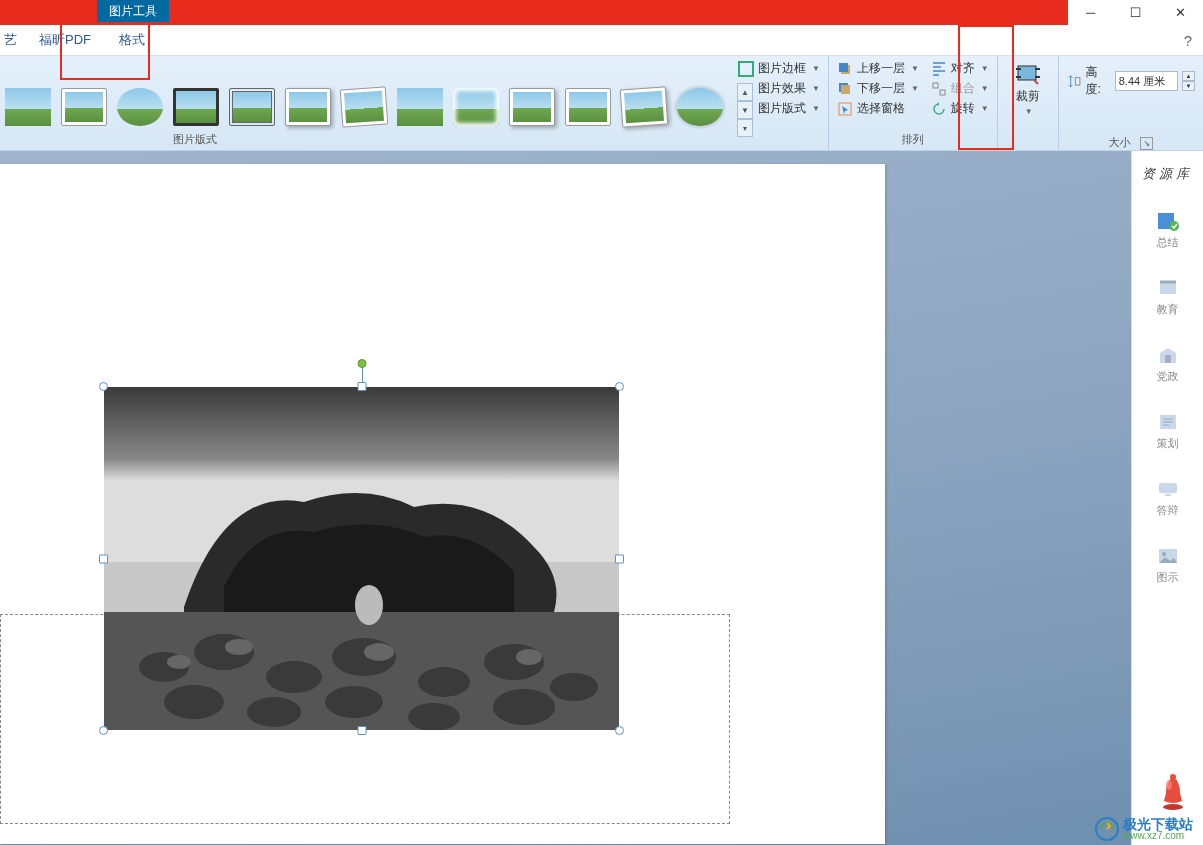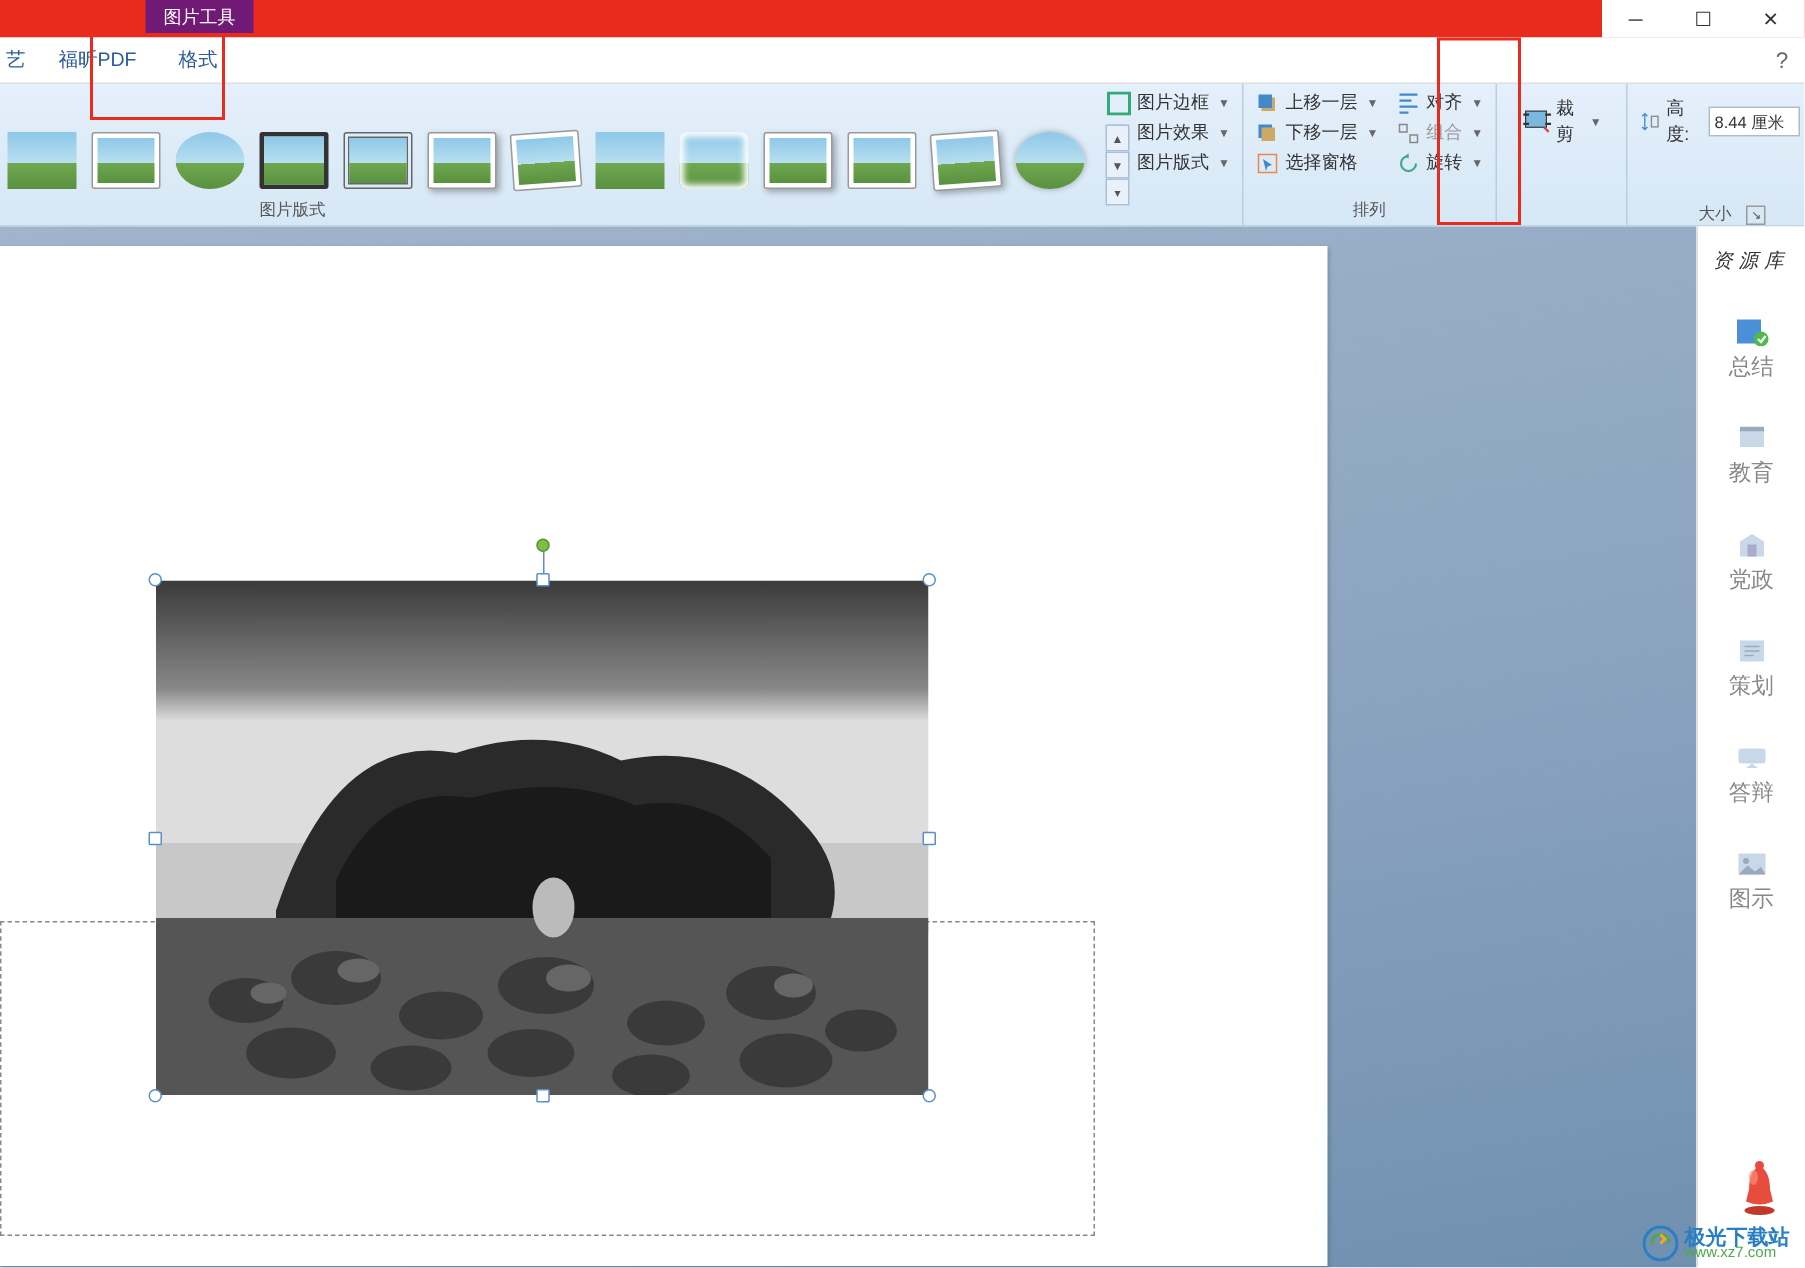--- a/index.html
+++ b/index.html
@@ -1,19 +1,19 @@
 <!DOCTYPE html>
 <html><head>
 <meta charset="utf-8">
 <style>
 * { margin: 0; padding: 0; box-sizing: border-box; font-family: "Microsoft YaHei", sans-serif; }
 body { width: 1203px; height: 845px; overflow: hidden; position: relative; background: #fff; }
 
 .titlebar { height: 25px; background: #e82b1c; display: flex; align-items: center; position: relative; }
-.picture-tools-tab { position: absolute; left: 97px; top: 0; background: #701a75; color: #fff; font-size: 12px; padding: 2px 12px; height: 22px; display: flex; align-items: center; }
+.picture-tools-tab { position: absolute; left: 97px; top: 0; background: #0369a1; color: #fff; font-size: 12px; padding: 2px 12px; height: 22px; display: flex; align-items: center; }
 .window-controls { position: absolute; right: 0; top: 0; display: flex; height: 25px; background: #fff; }
 .window-btn { width: 45px; height: 25px; display: flex; align-items: center; justify-content: center; cursor: pointer; font-size: 13px; color: #333; }
 .help-icon { font-size: 15px; color: #666; }
 
 .menubar { height: 31px; background: #fff; border-bottom: 1px solid #ddd; display: flex; align-items: center; position: relative; }
 .tab-item { padding: 0 14px; font-size: 13px; color: #2b5a9b; height: 100%; display: flex; align-items: center; cursor: pointer; }
 .tab-item.partial { padding-left: 4px; padding-right: 8px; }
 .highlight-box-tabs { position: absolute; left: 60px; top: -3px; width: 90px; height: 58px; border: 2px solid #e82b1c; pointer-events: none; z-index: 10; }
 
 .ribbon { height: 95px; background: linear-gradient(#e4f0fb, #d6e7f5); border-bottom: 1px solid #c0d4e8; display: flex; position: relative; }
@@ -41,21 +41,21 @@
 .ribbon-section-label { font-size: 11px; color: #555; text-align: center; padding-bottom: 3px; }
 .styles-section-label { position: absolute; bottom: 3px; left: 0; width: 390px; text-align: center; font-size: 11px; color: #555; }
 
 .pic-options { display: flex; flex-direction: column; gap: 3px; align-items: center; }
 .opt-row { display: flex; align-items: center; gap: 4px; font-size: 12px; color: #333; cursor: pointer; white-space: nowrap; }
 .opt-icon { width: 16px; height: 16px; display: inline-flex; align-items: center; justify-content: center; }
 .dd-arrow { font-size: 8px; color: #666; margin-left: 2px; }
 
 .arrange-grid { display: grid; grid-template-columns: auto auto; gap: 3px 12px; }
 
-.crop-btn { display: flex; flex-direction: row; align-items: center; justify-content: center; padding: 4px 8px; cursor: pointer; gap: 2px; }
+.crop-btn { display: flex; flex-direction: column; align-items: center; justify-content: center; padding: 4px 8px; cursor: pointer; gap: 2px; }
 .crop-icon { width: 28px; height: 22px; }
 .crop-label { font-size: 12px; color: #333; }
 
 .size-inputs { display: flex; flex-direction: row; gap: 6px; padding-top: 4px; }
 .size-row { display: flex; align-items: center; gap: 4px; font-size: 12px; color: #333; }
 .size-input { width: 68px; height: 20px; border: 1px solid #abc; background: #fff; font-size: 11px; padding: 0 3px; display: flex; align-items: center; }
 .spinner { display: flex; flex-direction: column; }
 .spinner-btn { width: 13px; height: 10px; border: 1px solid #abc; background: #e8f0fa; font-size: 6px; display: flex; align-items: center; justify-content: center; cursor: pointer; }
 .dlg-launcher { width: 13px; height: 13px; border: 1px solid #999; display: flex; align-items: center; justify-content: center; font-size: 8px; color: #555; cursor: pointer; align-self: flex-end; margin-top: 2px; }
 
@@ -76,21 +76,21 @@
 .h-b { bottom: -5px; left: 50%; transform: translateX(-50%); }
 .h-l { left: -5px; top: 50%; transform: translateY(-50%); }
 .h-r { right: -5px; top: 50%; transform: translateY(-50%); }
 .rotate-handle { position: absolute; top: -28px; left: 50%; transform: translateX(-50%); width: 9px; height: 9px; background: #7bc043; border: 1px solid #5a9030; border-radius: 50%; }
 .rotate-line { position: absolute; top: -19px; left: 50%; width: 1px; height: 14px; background: #5a8fc8; }
 
 .side-panel { position: absolute; right: 0; top: 151px; width: 72px; height: 694px; background: #fff; border-left: 1px solid #ddd; display: flex; flex-direction: column; align-items: center; }
 .side-title { font-size: 13px; color: #333; padding: 14px 0; font-style: italic; letter-spacing: 4px; }
 .side-item { display: flex; flex-direction: column; align-items: center; gap: 4px; padding: 14px 0; cursor: pointer; width: 100%; }
 .side-icon { width: 24px; height: 20px; }
-.side-label { font-size: 15px; color: #888; }
+.side-label { font-size: 11px; color: #888; }
 
 .watermark { position: absolute; right: 10px; bottom: 4px; display: flex; align-items: center; gap: 4px; z-index: 20; }
 .wm-logo { width: 24px; height: 24px; }
 .wm-text { display: flex; flex-direction: column; line-height: 1; }
 .wm-main { font-size: 14px; font-weight: bold; color: #2a7fc4; }
 .wm-sub { font-size: 10px; color: #4fa84f; }
 .red-bell { position: absolute; right: 15px; bottom: 34px; width: 30px; height: 40px; z-index: 19; }
 </style>
 </head>
 <body>

